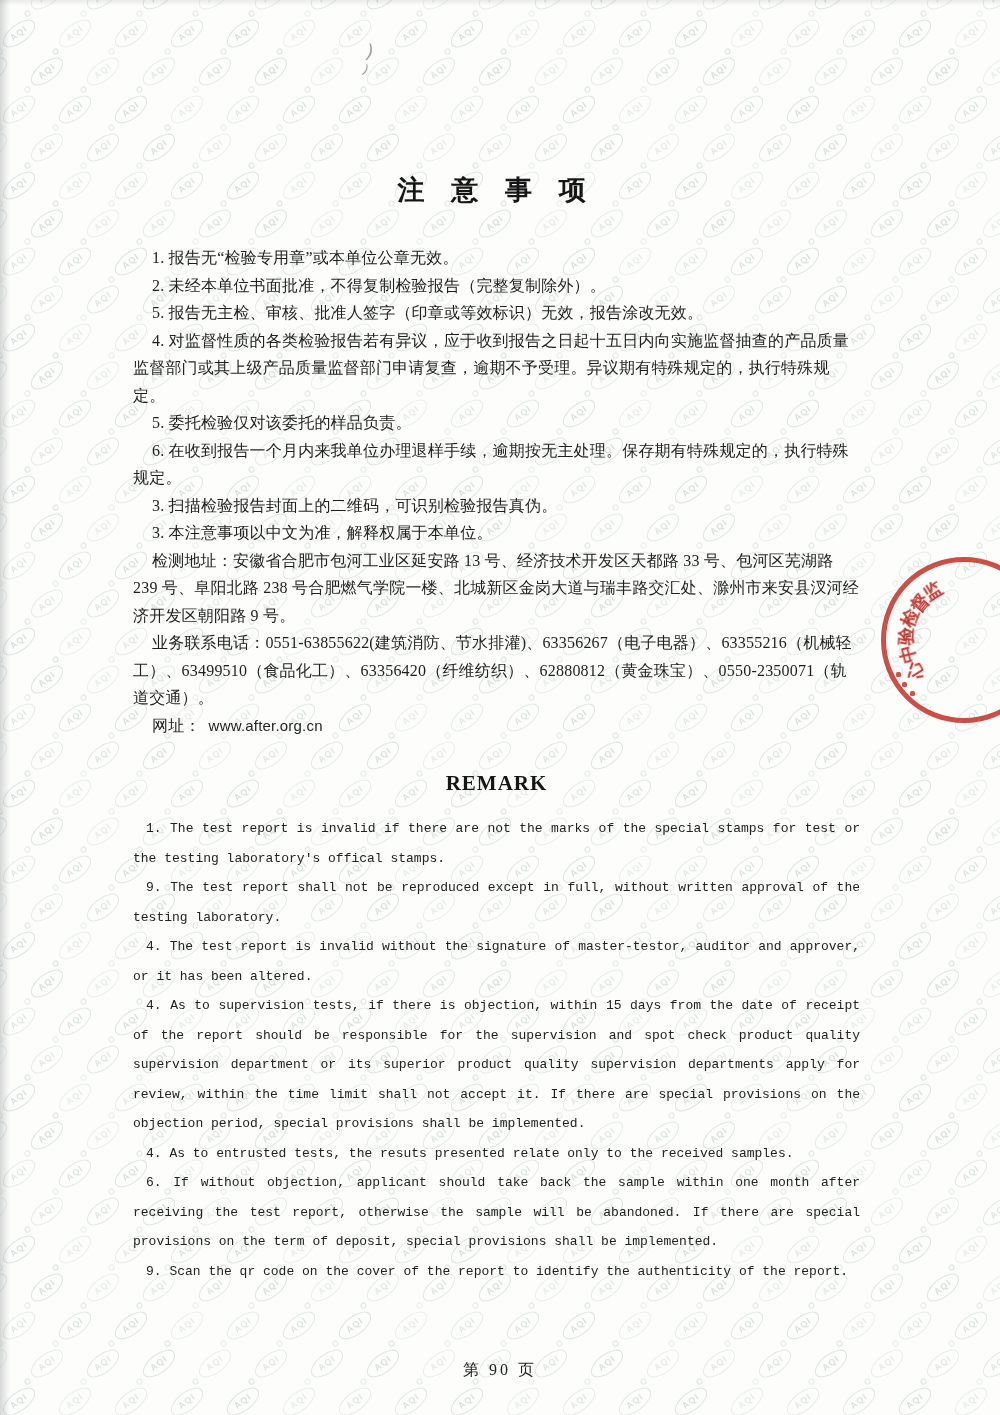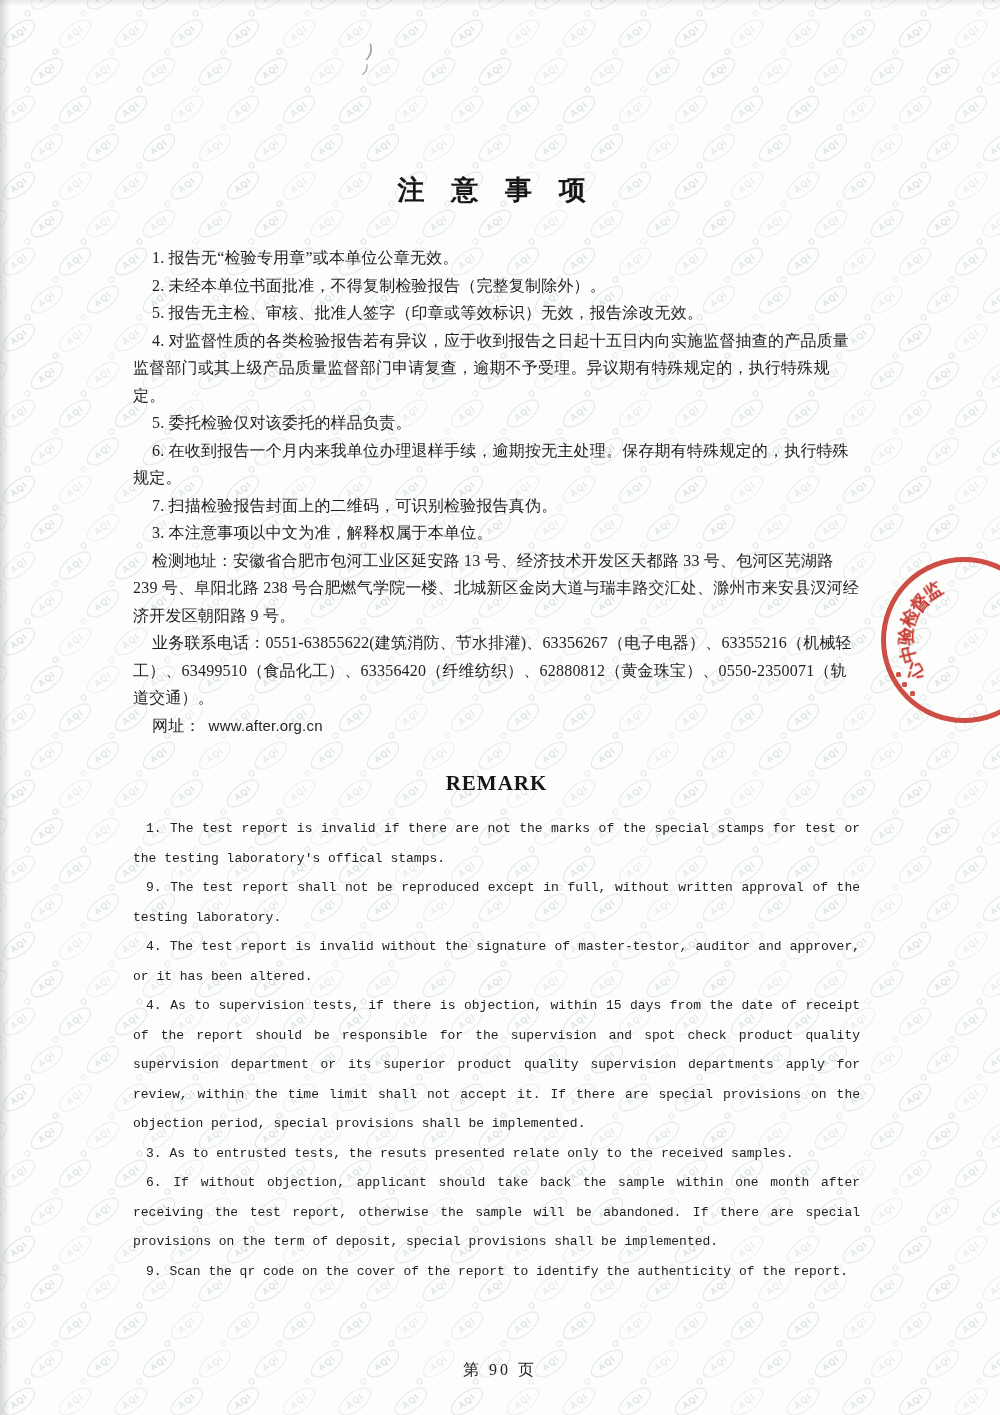--- a/index.html
+++ b/index.html
@@ -808,38 +808,38 @@
 
     <h1 class="doc-title">注 意 事 项</h1>
 
     <div class="cn-notes">
         <p>1. 报告无“检验专用章”或本单位公章无效。</p>
         <p>2. 未经本单位书面批准，不得复制检验报告（完整复制除外）。</p>
         <p>5. 报告无主检、审核、批准人签字（印章或等效标识）无效，报告涂改无效。</p>
         <p>4. 对监督性质的各类检验报告若有异议，应于收到报告之日起十五日内向实施监督抽查的产品质量监督部门或其上级产品质量监督部门申请复查，逾期不予受理。异议期有特殊规定的，执行特殊规定。</p>
         <p>5. 委托检验仅对该委托的样品负责。</p>
         <p>6. 在收到报告一个月内来我单位办理退样手续，逾期按无主处理。保存期有特殊规定的，执行特殊规定。</p>
-        <p>7. 扫描检验报告封面上的二维码，可识别检验报告真伪。</p>
+        <p>3. 扫描检验报告封面上的二维码，可识别检验报告真伪。</p>
         <p>3. 本注意事项以中文为准，解释权属于本单位。</p>
       </div>
 
     <div class="info">
       <p>检测地址：安徽省合肥市包河工业区延安路 13 号、经济技术开发区天都路 33 号、包河区芜湖路 239 号、阜阳北路 238 号合肥燃气学院一楼、北城新区金岗大道与瑞丰路交汇处、滁州市来安县汊河经济开发区朝阳路 9 号。</p>
       <p>业务联系电话：0551-63855622(建筑消防、节水排灌)、63356267（电子电器）、63355216（机械轻工）、63499510（食品化工）、63356420（纤维纺织）、62880812（黄金珠宝）、0550-2350071（轨道交通）。</p>
       <p class="website-row"><span>网址：</span><span class="website-url">www.after.org.cn</span></p>
     </div>
 
     <h2 class="remark-title">REMARK</h2>
 
     <div class="en-notes">
         <p>1. The test report is invalid if there are not the marks of the special stamps for test or the testing laboratory's offical stamps.</p>
         <p>9. The test report shall not be reproduced except in full, without written approval of the testing laboratory.</p>
         <p>4. The test report is invalid without the signature of master-testor, auditor and approver, or it has been altered.</p>
         <p>4. As to supervision tests, if there is objection, within 15 days from the date of receipt of the report should be responsible for the supervision and spot check product quality supervision department or its superior product quality supervision departments apply for review, within the time limit shall not accept it. If there are special provisions on the objection period, special provisions shall be implemented.</p>
-        <p>3. As to entrusted tests, the resuts presented relate only to the received samples.</p>
+        <p>4. As to entrusted tests, the resuts presented relate only to the received samples.</p>
         <p>6. If without objection, applicant should take back the sample within one month after receiving the test report, otherwise the sample will be abandoned. If there are special provisions on the term of deposit, special provisions shall be implemented.</p>
         <p>9. Scan the qr code on the cover of the report to identify the authenticity of the report.</p>
       </div>
 
   </div>
 
   <div class="stamp-layer" id="stamp-layer">
     <div class="stamp-rim"></div>
   <span class="stamp-char" style="left: 933.265px; top: 590.813px; transform: translate(-50%, -50%) rotate(328deg);">监</span>
       <span class="stamp-char" style="left: 919.569px; top: 602.718px; transform: translate(-50%, -50%) rotate(310deg);">督</span>

